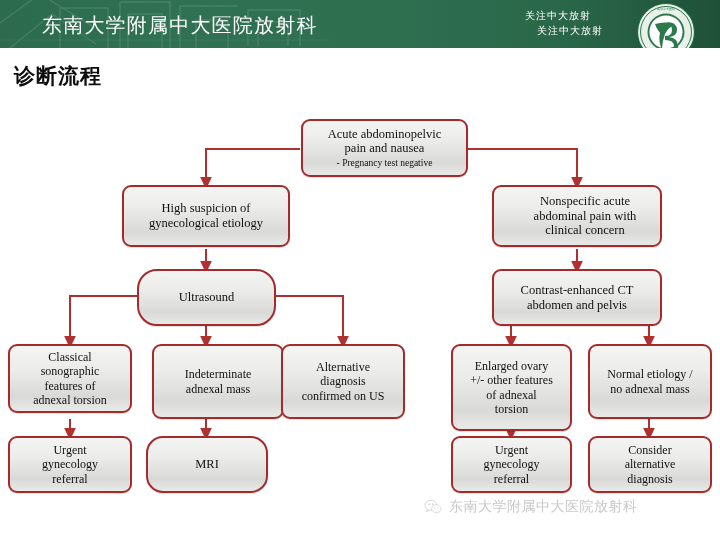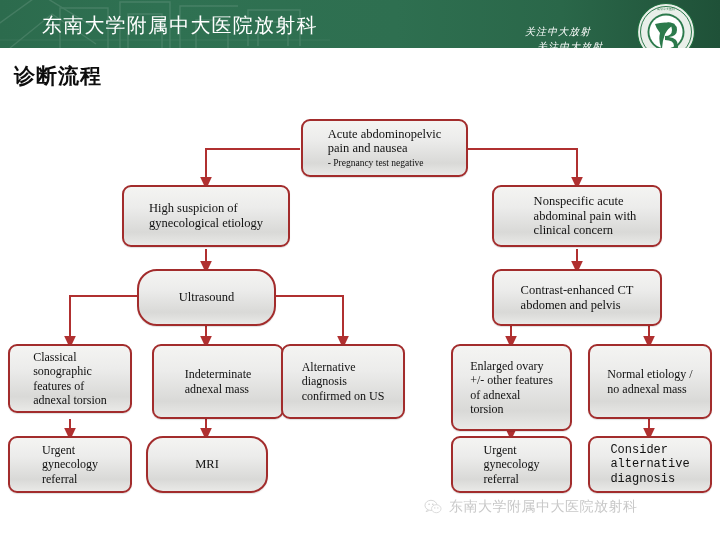--- a/index.html
+++ b/index.html
@@ -37,26 +37,25 @@
     font-family: "Liberation Sans", sans-serif;
     font-size: 20px;
     color: #ffffff;
     letter-spacing: 1.2px;
     white-space: nowrap;
     font-weight: 400;
   }
   .slogan {
     position: absolute;
     left: 525px;
-    top: 24px;
+    top: 8px;
     width: 110px;
     font-family: "Liberation Serif", serif;
     font-size: 10px;
     color: #ffffff;
-    font-style: italic;
     line-height: 15px;
     letter-spacing: 1px;
   }
   .slogan .l2 { padding-left: 12px; }
   .logo {
     position: absolute;
     left: 633px;
     top: 2px;
     width: 66px;
     height: 60px;
@@ -91,21 +90,21 @@
   .node {
     position: absolute;
     box-sizing: border-box;
     border: 2px solid #a22c2c;
     border-radius: 9px;
     background: linear-gradient(180deg, #f4f4f2 0%, #ececeb 35%, #d9d9d7 78%, #e9e9e7 100%);
     box-shadow: 0 1px 1px rgba(0,0,0,0.12);
     display: flex;
     align-items: center;
     justify-content: center;
-    text-align: left;
+    text-align: center;
     font-family: "Liberation Serif", serif;
     color: #111111;
     line-height: 1.18;
     padding: 2px 4px;
   }
   .node .line { display: block; }
   .node .sub {
     display: block;
     font-size: 9.5px;
     margin-top: 2px;
@@ -290,21 +289,21 @@
   </div>
 
   <div class="node" style="left:451px; top:436px; width:121px; height:57px; font-size:12px;">
     <div>
       <span class="line">Urgent</span>
       <span class="line">gynecology</span>
       <span class="line">referral</span>
     </div>
   </div>
 
-  <div class="node" style="left:588px; top:436px; width:124px; height:57px; font-size:12px;font-family:Liberation Mono, monospace;">
+  <div class="node" style="left:588px; top:436px; width:124px; height:57px; font-size:12px;">
     <div>
       <span class="line">Consider</span>
       <span class="line">alternative</span>
       <span class="line">diagnosis</span>
     </div>
   </div>
 
 </div>
 
 <div class="footer">

